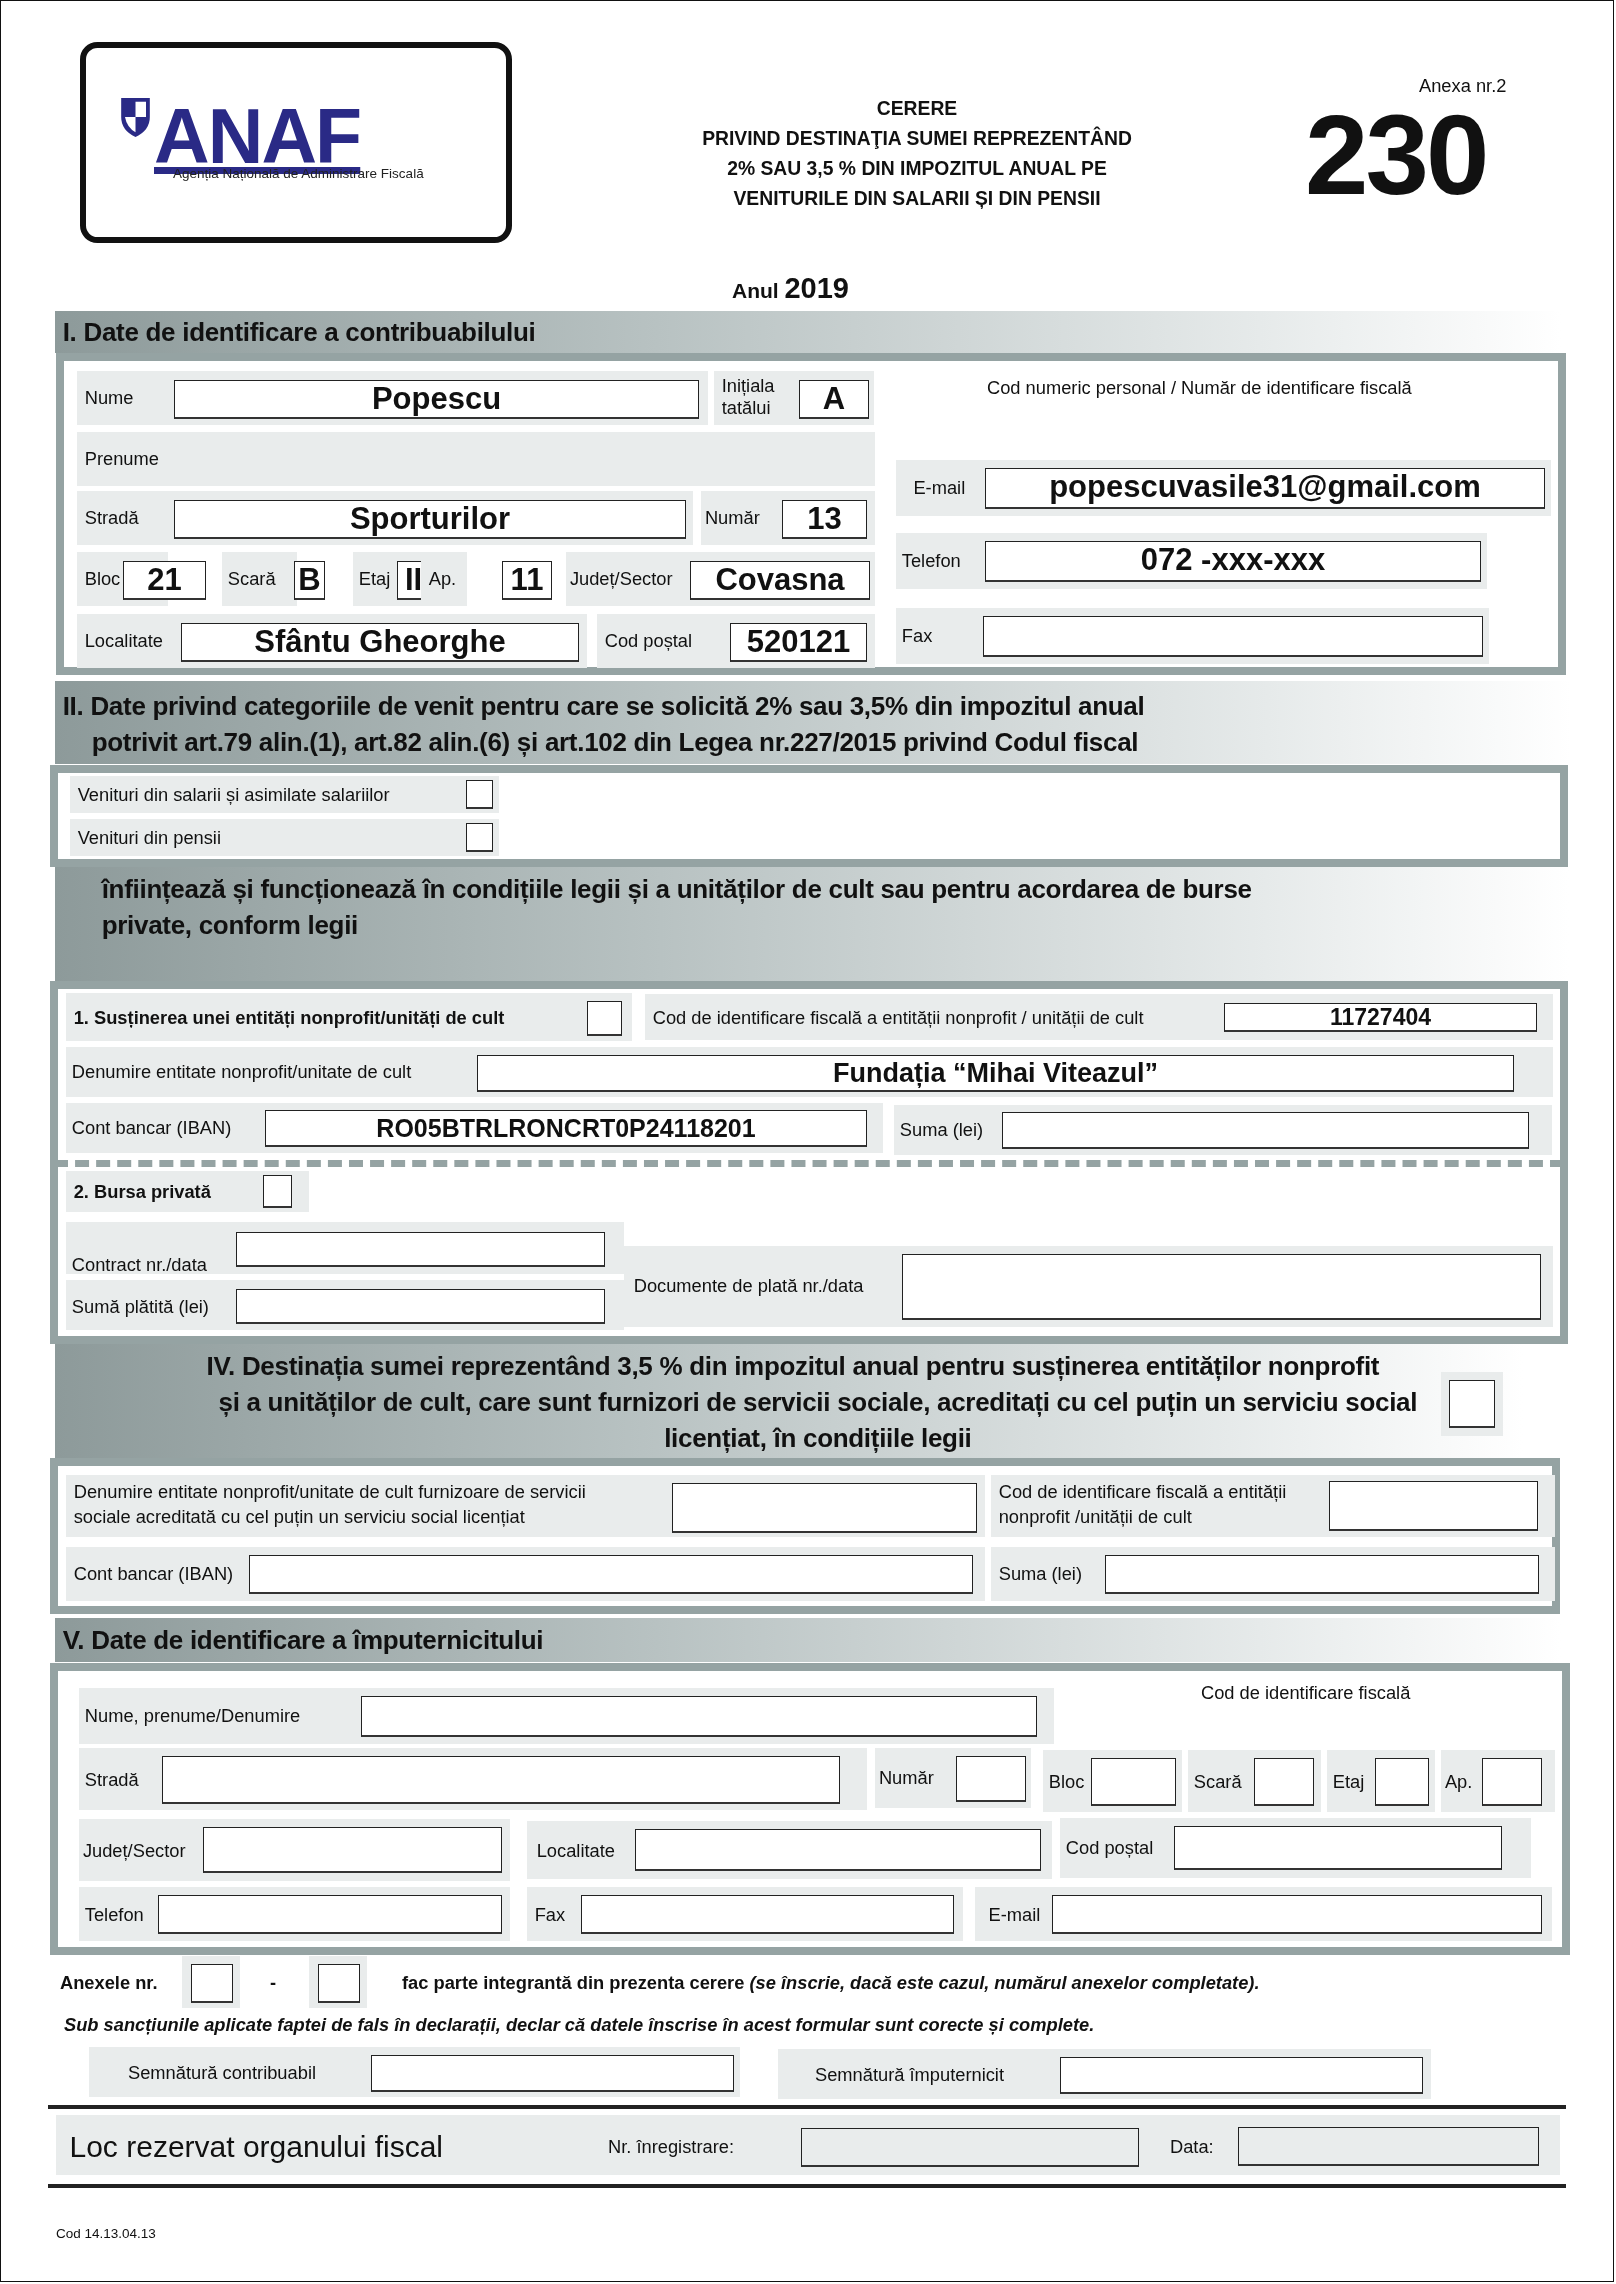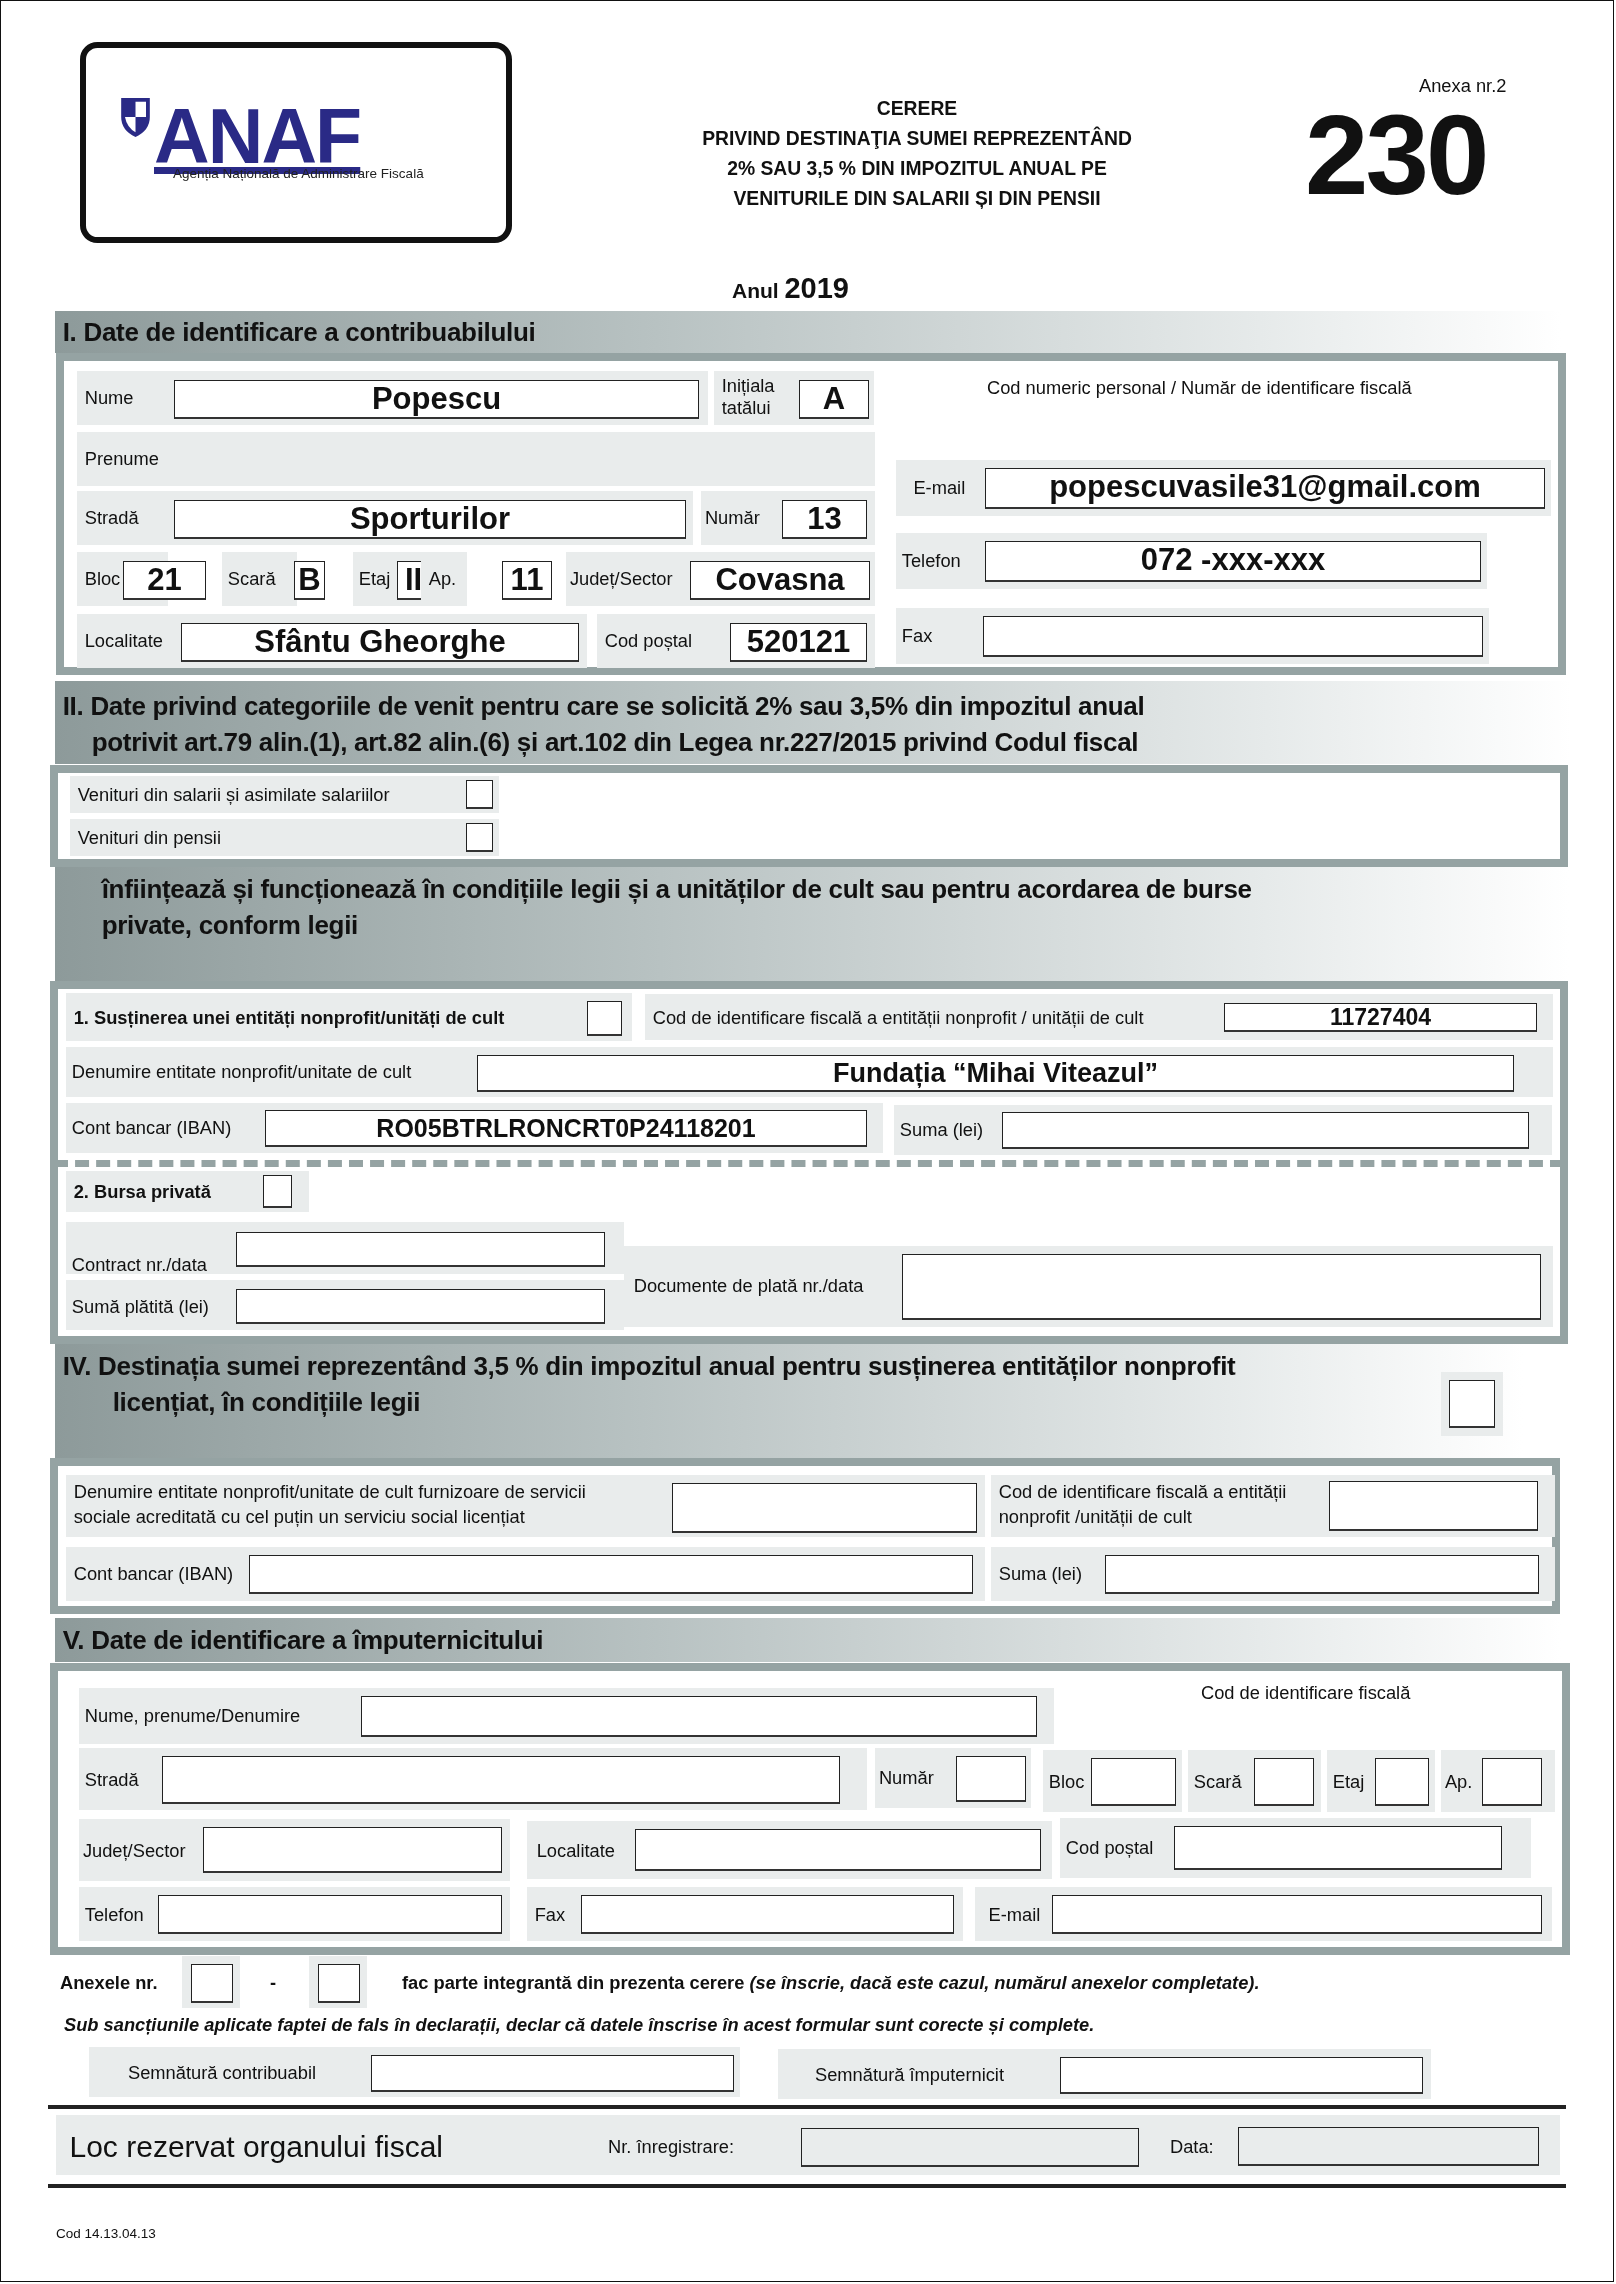--- a/index.html
+++ b/index.html
@@ -197,22 +197,23 @@
 </div>
 <div class="cell" style="left:66px;top:1280px;width:558px;height:50px;">
   <span class="lbl" style="left:5.8px;top:16.4px;">Sumă plătită (lei)</span>
   <div class="inp" style="left:170px;top:8.7px;width:369px;height:35px;"></div>
 </div>
 <div class="cell" style="left:624px;top:1246px;width:929px;height:81px;">
   <span class="lbl" style="left:9.7px;top:29px;">Documente de plată nr./data</span>
   <div class="inp" style="left:278px;top:7.7px;width:639px;height:66px;"></div>
 </div>
 
-<div class="sec-head" style="top:1344px;width:1468px;height:130px;padding-top:3.9px;line-height:36px;">
+<div class="sec-head" style="top:1344px;width:1468px;height:130px;padding-top:3.9px;line-height:36px;text-align:center;">
   <div>IV.  Destinația sumei reprezentând 3,5 % din impozitul anual pentru susținerea entităților nonprofit</div>
+  <div style="padding-left:50px;">și a unităților de cult, care sunt furnizori de servicii sociale, acreditați cu cel puțin un serviciu social</div>
   <div style="padding-left:50px;">licențiat, în condițiile legii</div>
 </div>
 <div class="cell" style="left:1441px;top:1372px;width:62px;height:64px;">
   <div class="chk" style="left:7.7px;top:7.7px;width:46px;height:48px;"></div>
 </div>
 <div class="sec-box" style="left:50px;top:1458px;width:1510px;height:156px;"></div>
 <div class="cell" style="left:66px;top:1475px;width:919px;height:62px;">
   <span class="lbl" style="left:7.7px;top:5.8px;">Denumire entitate nonprofit/unitate de cult furnizoare de servicii</span>
   <span class="lbl" style="left:7.7px;top:31px;">sociale acreditată cu cel puțin un serviciu social licențiat</span>
   <div class="inp" style="left:606px;top:7.7px;width:305px;height:50px;"></div>

